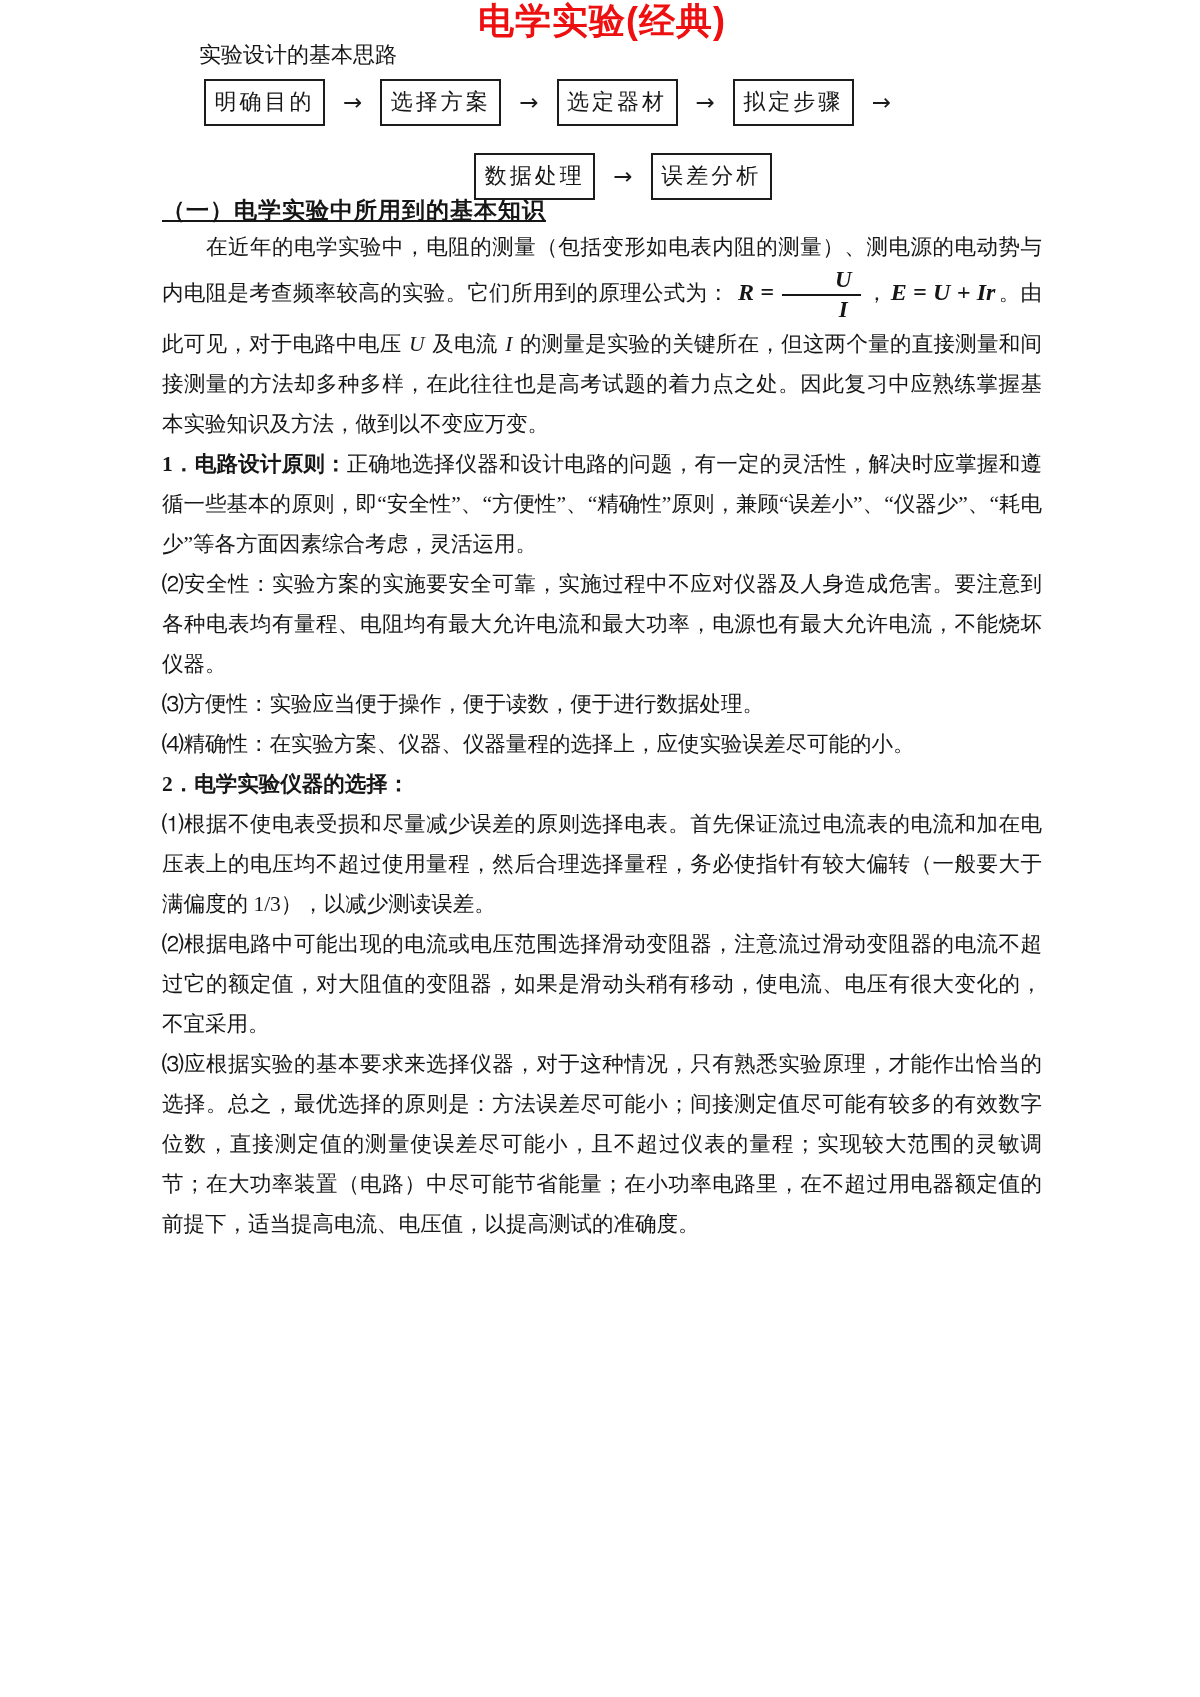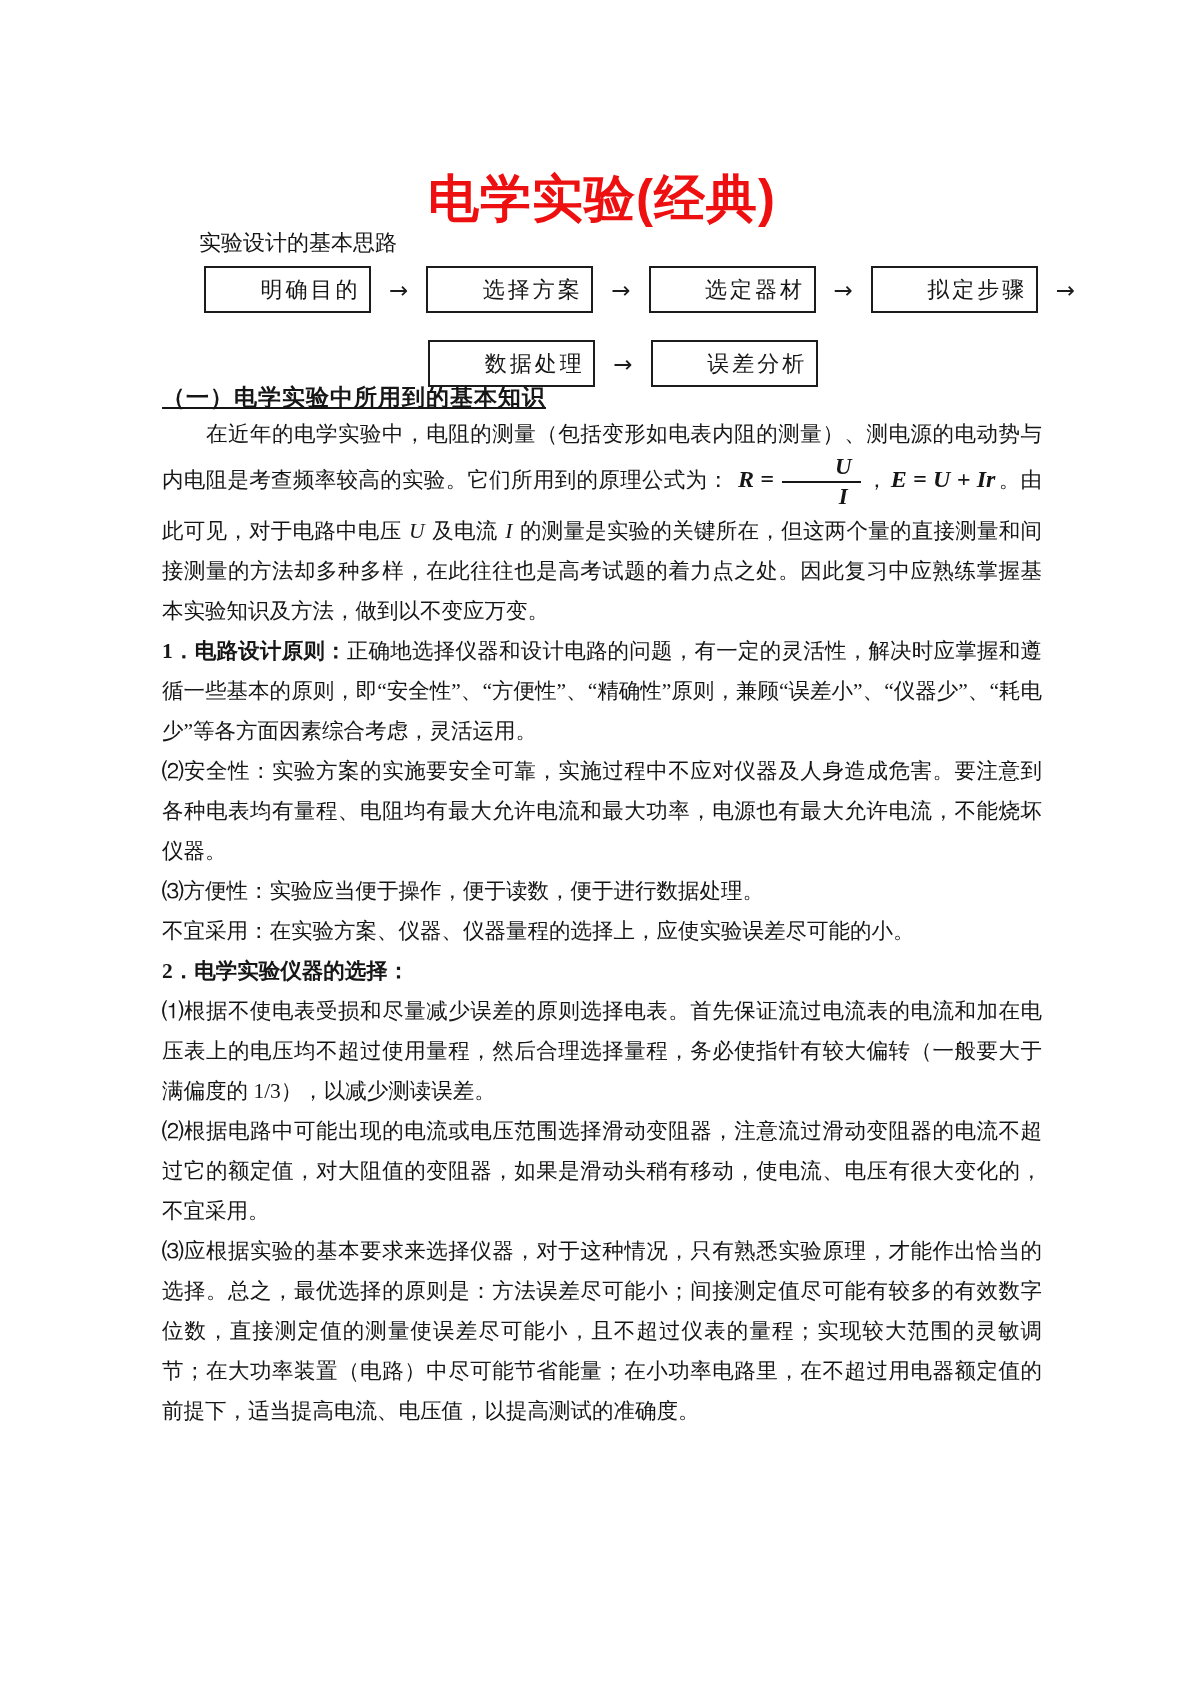--- a/index.html
+++ b/index.html
@@ -4,38 +4,38 @@
 <style>
   html, body { margin: 0; padding: 0; background: #e8e8e8; }
   .page {
     width: 1200px; height: 1697px; background: #ffffff;
     position: relative; margin: 0 auto; overflow: hidden;
     font-family: "Liberation Serif", serif; color: #161616;
   }
   .content { position: absolute; left: 162px; top: 0; width: 880px; }
 
   .doc-title {
-    margin: 0; padding-top: 170px;
+    margin: 0; 
     text-align: center;
     font-family: "Liberation Sans", sans-serif;
-    font-weight: 900; font-size: 51px; letter-spacing: 1px;
+    font-weight: 900; font-size: 36px; letter-spacing: 1px;
     line-height: 1.15;
   }
   .subtitle {
     margin-left: 37px;
     font-size: 22px; line-height: 1.25;
   }
 
   .flowchart { margin-top: 10px; margin-left: 42px; position: relative; z-index: 2; }
   .flow-row { display: flex; align-items: center; margin-bottom: 27px; }
   .flow-row:last-child { margin-bottom: 0; justify-content: center; }
   .flow-box {
     width: 117px; height: 43px; border: 2px solid #1c1c1c; background: #ffffff;
     display: flex; align-items: center; justify-content: center;
-    font-size: 22px; letter-spacing: 3px; flex: 0 0 auto; padding-left: 46px;
+    font-size: 22px; letter-spacing: 3px; flex: 0 0 auto;
   }
   .flow-arrow {
     margin: 0 18px; font-size: 23px; color: #1c1c1c;
     font-family: "DejaVu Sans", sans-serif; flex: 0 0 auto;
   }
 
   .section-heading {
     margin: -4px 0 0 0; position: relative; z-index: 1;
     font-family: "Liberation Sans", sans-serif;
     font-weight: bold; font-size: 23px; letter-spacing: 1px; line-height: 1.3; text-decoration: underline;
@@ -91,20 +91,20 @@
       </div>
     <h2 class="section-heading">（一）电学实验中所用到的基本知识</h2>
     <div class="doc-body">
         <p class="para indent"><span class="text">在近年的电学实验中，电阻的测量（包括变形如电表内阻的测量）、测电源的电动势与内电阻是考查频率较高的实验。它们所用到的原理公式为： </span><span class="mathbig">R =</span><span class="frac">
             <span class="num">U</span>
             <span class="den">I</span>
           </span><span class="text">，</span><span class="mathbig">E = U + Ir</span><span class="text">。由此可见，对于电路中电压 </span><span class="math">U</span><span class="text"> 及电流 </span><span class="math">I</span><span class="text"> 的测量是实验的关键所在，但这两个量的直接测量和间接测量的方法却多种多样，在此往往也是高考试题的着力点之处。因此复习中应熟练掌握基本实验知识及方法，做到以不变应万变。</span></p>
         <p class="para"><span class="bold">1．电路设计原则：</span><span class="text">正确地选择仪器和设计电路的问题，有一定的灵活性，解决时应掌握和遵循一些基本的原则，即“安全性”、“方便性”、“精确性”原则，兼顾“误差小”、“仪器少”、“耗电少”等各方面因素综合考虑，灵活运用。</span></p>
         <p class="para"><span class="text">⑵安全性：实验方案的实施要安全可靠，实施过程中不应对仪器及人身造成危害。要注意到各种电表均有量程、电阻均有最大允许电流和最大功率，电源也有最大允许电流，不能烧坏仪器。</span></p>
         <p class="para"><span class="text">⑶方便性：实验应当便于操作，便于读数，便于进行数据处理。</span></p>
-        <p class="para"><span class="text">不宜采用：在实验方案、仪器、仪器量程的选择上，应使实验误差尽可能的小。</span></p>
+        <p class="para"><span class="text">⑷精确性：在实验方案、仪器、仪器量程的选择上，应使实验误差尽可能的小。</span></p>
         <p class="para"><span class="bold">2．电学实验仪器的选择：</span></p>
         <p class="para"><span class="text">⑴根据不使电表受损和尽量减少误差的原则选择电表。首先保证流过电流表的电流和加在电压表上的电压均不超过使用量程，然后合理选择量程，务必使指针有较大偏转（一般要大于满偏度的 1/3），以减少测读误差。</span></p>
         <p class="para"><span class="text">⑵根据电路中可能出现的电流或电压范围选择滑动变阻器，注意流过滑动变阻器的电流不超过它的额定值，对大阻值的变阻器，如果是滑动头稍有移动，使电流、电压有很大变化的，不宜采用。</span></p>
         <p class="para"><span class="text">⑶应根据实验的基本要求来选择仪器，对于这种情况，只有熟悉实验原理，才能作出恰当的选择。总之，最优选择的原则是：方法误差尽可能小；间接测定值尽可能有较多的有效数字位数，直接测定值的测量使误差尽可能小，且不超过仪表的量程；实现较大范围的灵敏调节；在大功率装置（电路）中尽可能节省能量；在小功率电路里，在不超过用电器额定值的前提下，适当提高电流、电压值，以提高测试的准确度。</span></p>
       </div>
   </div>
 </div>
 
 </body></html>

